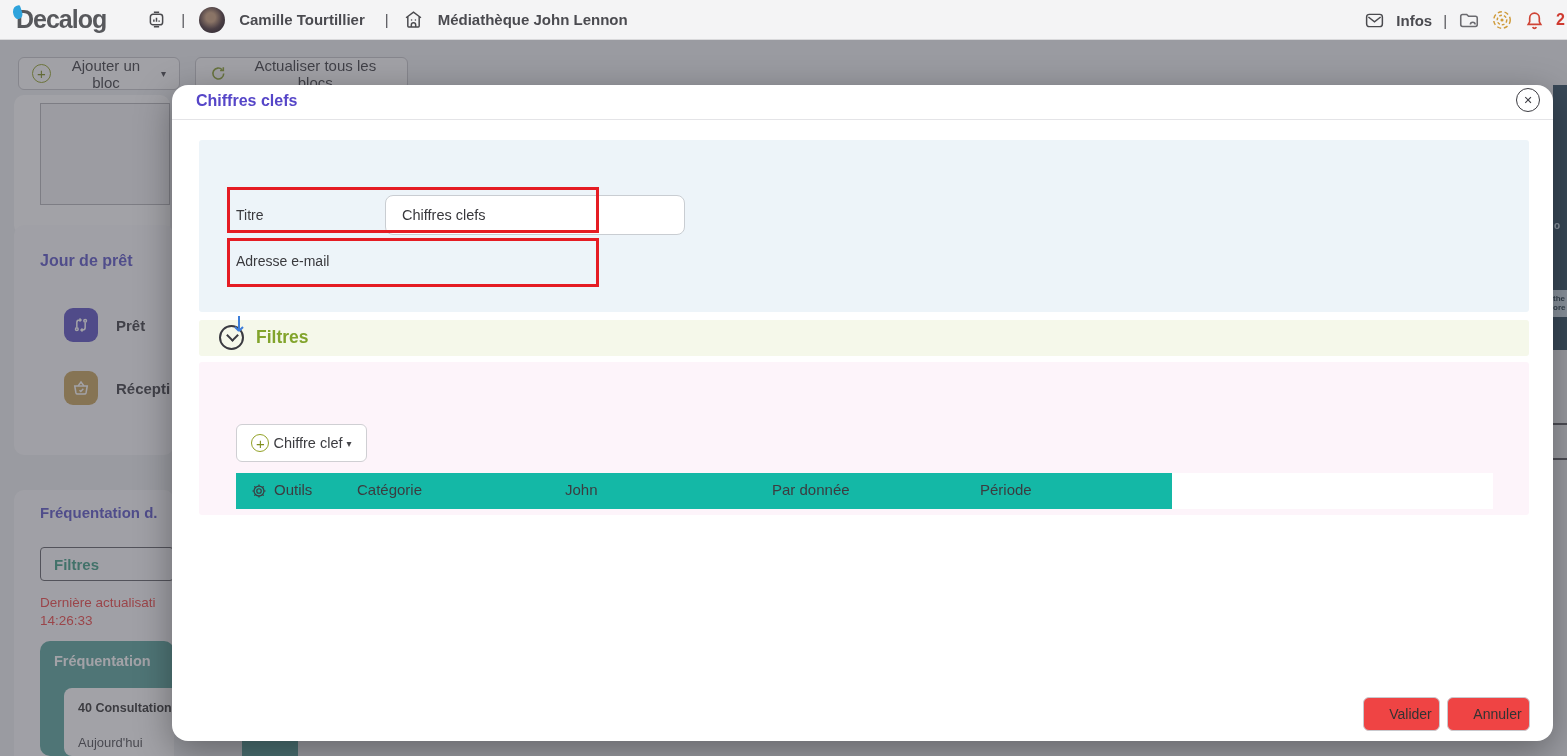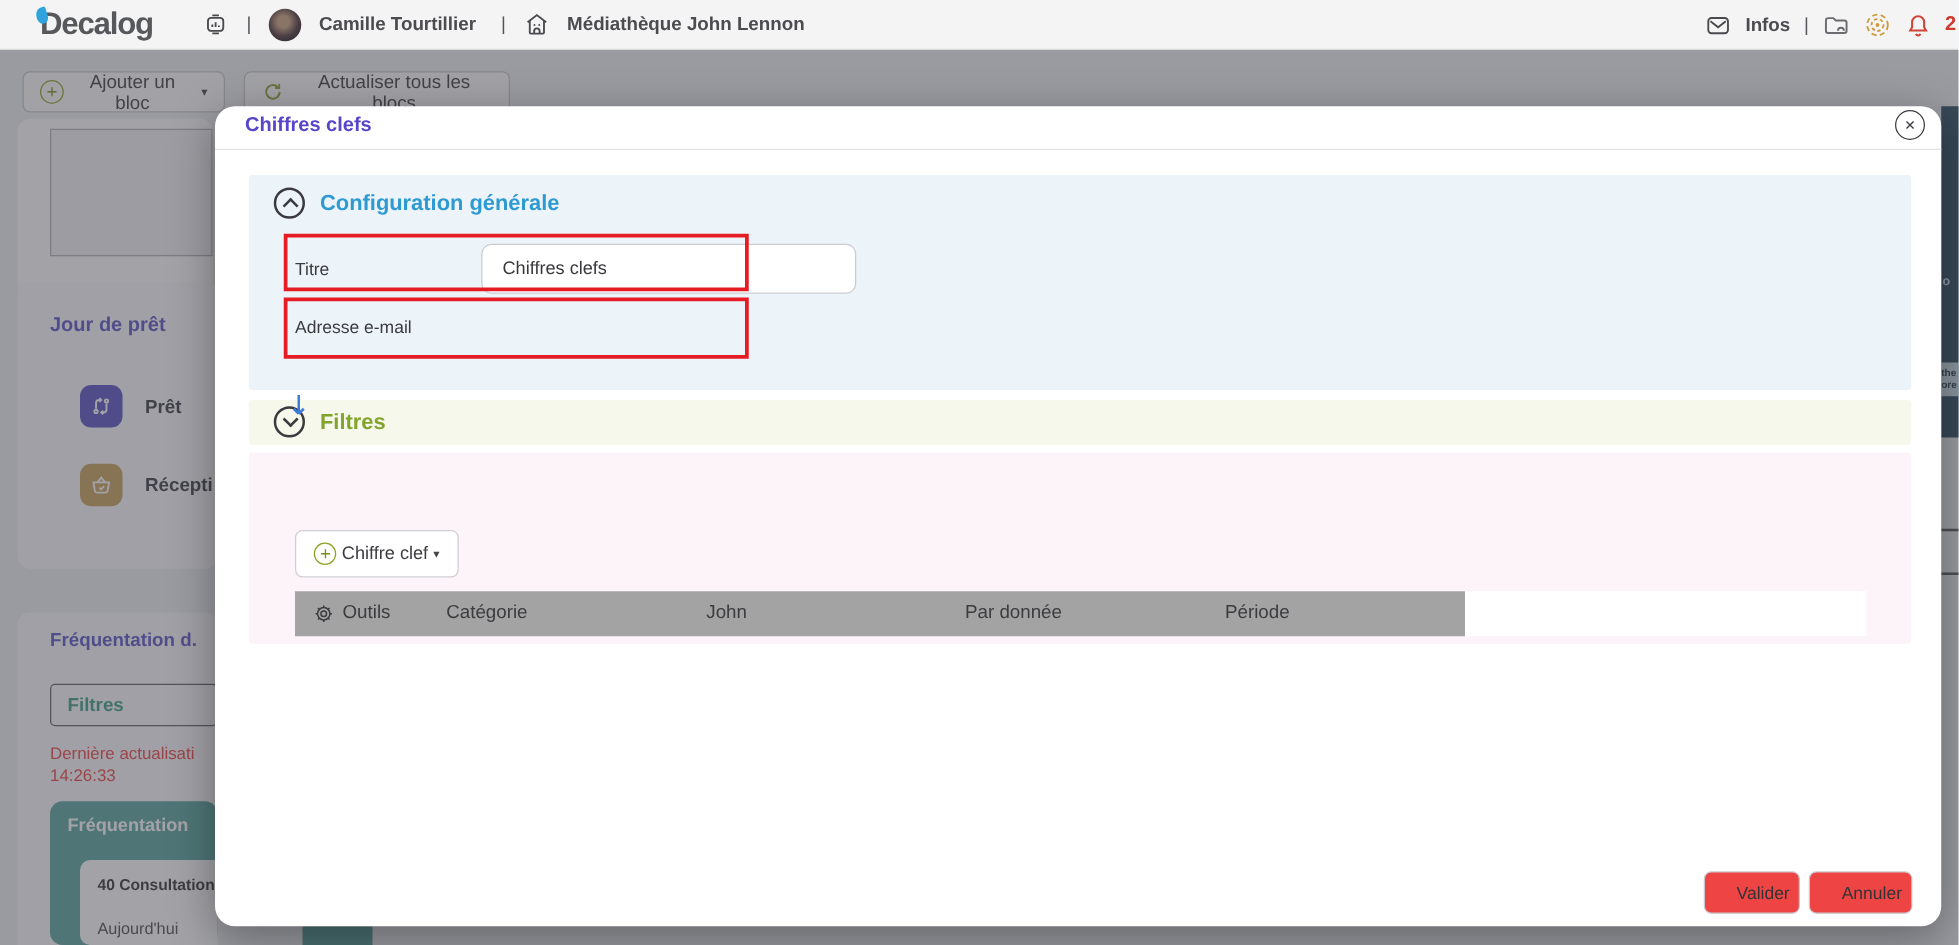--- a/index.html
+++ b/index.html
@@ -3,21 +3,21 @@
 <meta charset="utf-8">
 <style>
   * { margin:0; padding:0; box-sizing:border-box; }
   html,body { width:1567px; height:756px; }
   body { font-family:"Liberation Sans","DejaVu Sans",sans-serif; overflow:hidden; }
   #screen { position:relative; width:1567px; height:756px; background:#eef0f2; overflow:hidden; }
 
   
   .topbar { position:absolute; top:0; left:0; right:0; height:40px; background:#f4f4f5;
             border-bottom:1px solid #d9d9db; z-index:30; display:flex; align-items:center; }
-  .tb-left { display:flex; align-items:center; padding-left:32px; gap:14px; }
+  .tb-left { display:flex; align-items:center; padding-left:16px; gap:14px; }
   .logo { font-size:25px; font-weight:700; color:#57585c; letter-spacing:-1px; position:relative; margin-right:26px; }
   .logo-mark { position:absolute; left:-3px; top:1px; width:9px; height:13px; background:#2ea3dc;
                border-radius:80% 20% 60% 60%; transform:rotate(-18deg); }
   .tb-sep { color:#54545a; font-size:15px; font-weight:400; }
   .tb-name { font-size:15px; font-weight:700; color:#4b4b50; }
   .avatar { width:26px; height:26px; border-radius:50%;
             background:radial-gradient(circle at 45% 40%, #8a7466 22%, #4b3f45 55%, #24222b 100%); }
   .tb-right { position:absolute; right:0; top:0; height:40px; display:flex; align-items:center; gap:11px; padding-right:2px; }
   .icon16 { width:19px; height:19px; display:block; }
   .notif-count { color:#cf3a30; font-weight:700; font-size:16px; }
@@ -79,21 +79,21 @@
   .sec-keys { height:153px; background:#fdf4fa; margin-top:6px; }
   .sec-keys .sec-title { color:#b2458e; }
   .fld-label { position:absolute; left:37px; font-size:14px; color:#3a3a3e; }
   .fld-input { position:absolute; left:186px; width:300px; height:40px; background:#fff; border:1px solid #c9cdd2;
                border-radius:8px; font-family:inherit; font-size:14.5px; color:#38383c; padding:0 16px; outline:none; }
   .red-box { position:absolute; border:3px solid #e51c23; pointer-events:none; z-index:3; }
   .cursor-arrow { position:absolute; left:30px; top:-6px; z-index:4; }
   .add-key-btn { position:absolute; left:37px; top:62px; width:131px; height:38px; background:#fff; border:1px solid #cfcfd3;
                  border-radius:6px; display:flex; align-items:center; justify-content:center; gap:4px;
                  font-size:14.5px; color:#3c3c40; cursor:pointer; font-family:inherit; }
-  .tbl-head { position:absolute; left:37px; top:111px; width:936px; height:36px; background:#a3a3a3; }
+  .tbl-head { position:absolute; left:37px; top:111px; width:936px; height:36px; background:#14b8a6; }
   .tbl-white { position:absolute; left:973px; top:111px; width:321px; height:36px; background:#fff; }
   .th { position:absolute; top:8px; font-size:15px; color:#3c3c40; white-space:nowrap; }
   .footer-btn { position:absolute; top:612px; height:34px; background:#ef4444; border:1px solid #c9c9ce; border-radius:6px;
                 font-size:14px; color:#333; font-family:inherit; cursor:pointer;padding-left:18px; }
 </style>
 </head>
 <body>
 
 <div id="screen">
 
@@ -222,26 +222,20 @@
 
   <div class="modal">
     <div class="modal-header">
       <div class="modal-title">Chiffres clefs</div>
       <div class="close-btn">✕</div>
     </div>
 
     <div class="modal-body">
 
       <div class="section sec-general">
-        <div class="sec-head">
-          <span class="circ">
-              <span class="chev up"></span>
-            </span>
-          <span class="sec-title">Configuration générale</span>
-        </div>
         <label class="fld-label" style="top:67px;">Titre</label>
         <input class="fld-input" style="top: 55px;" value="Chiffres clefs">
         <label class="fld-label" style="top:113px;">Adresse e-mail</label>
         <div class="red-box" style="left:28px; top:47px; width:372px; height:46px;"></div>
         <div class="red-box" style="left:28px; top:98px; width:372px; height:49px;"></div>
       </div>
 
       <div class="section sec-filters">
         <div class="sec-head">
           <span class="circ">

